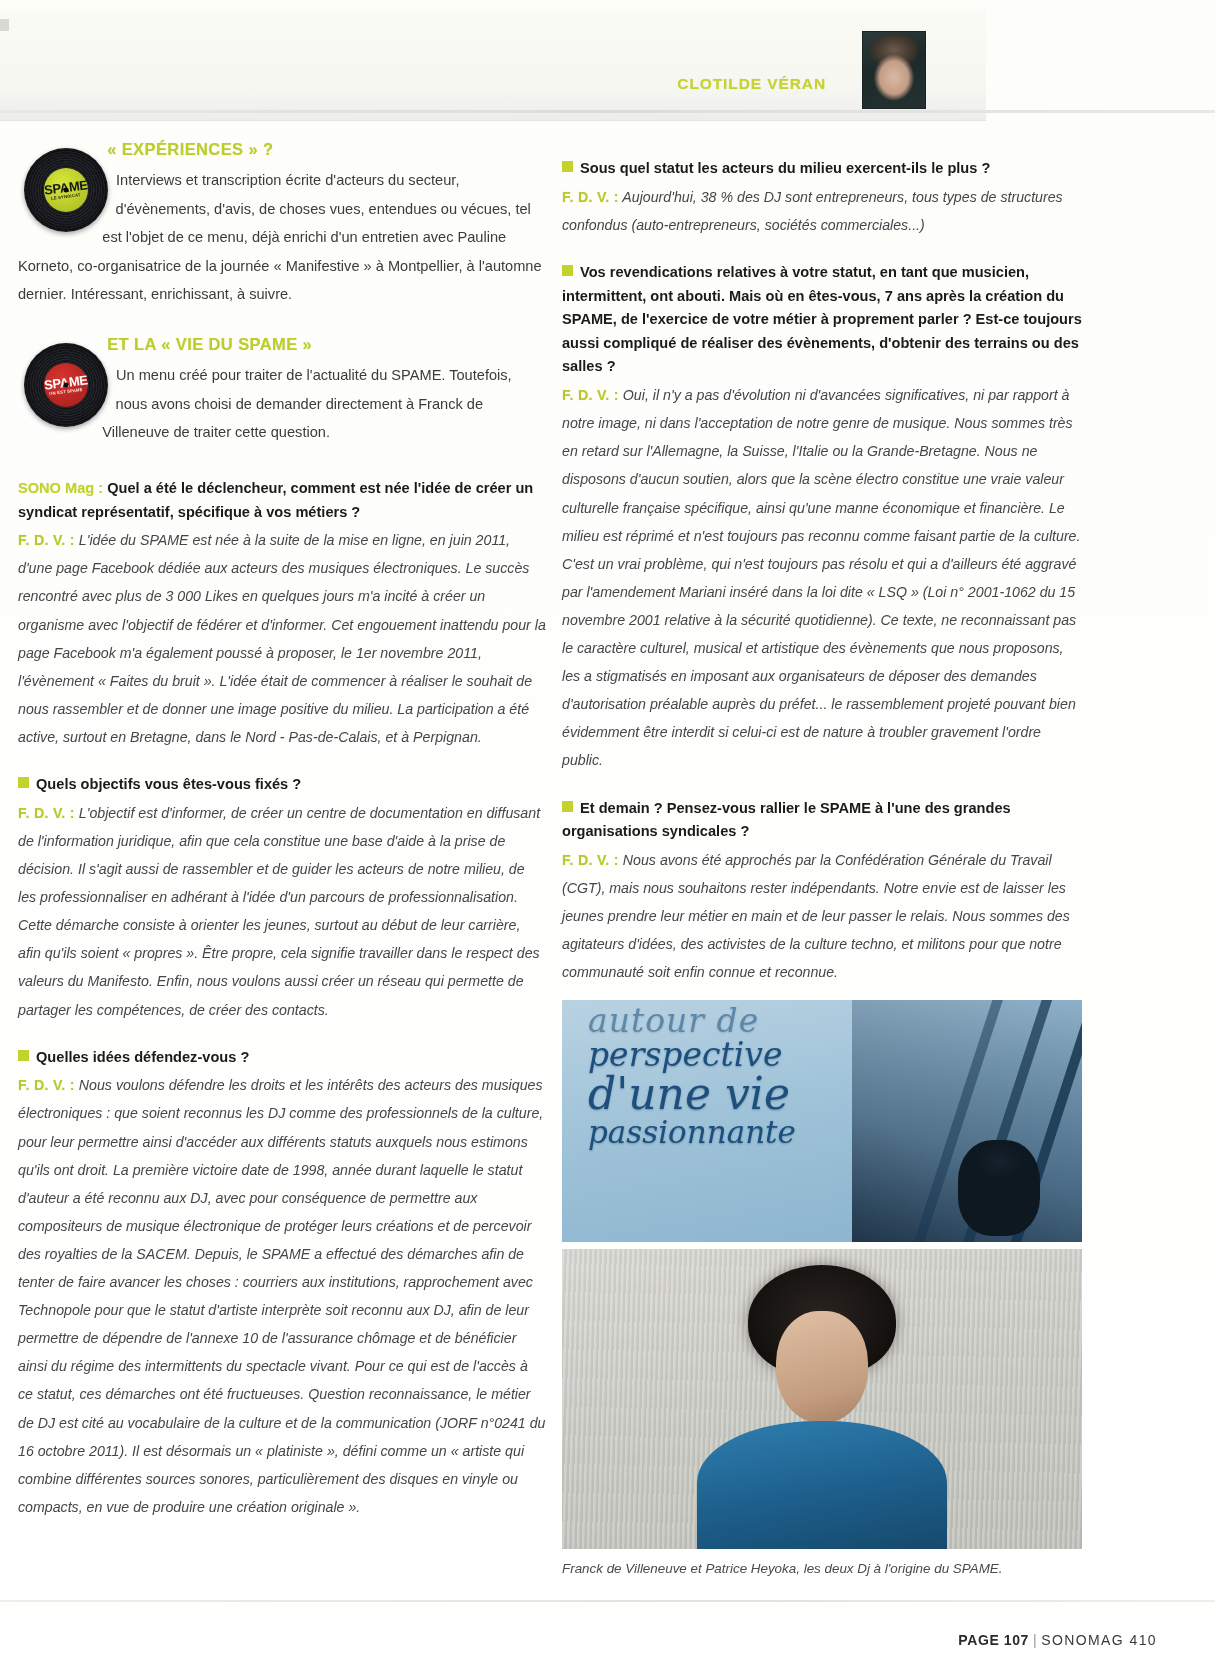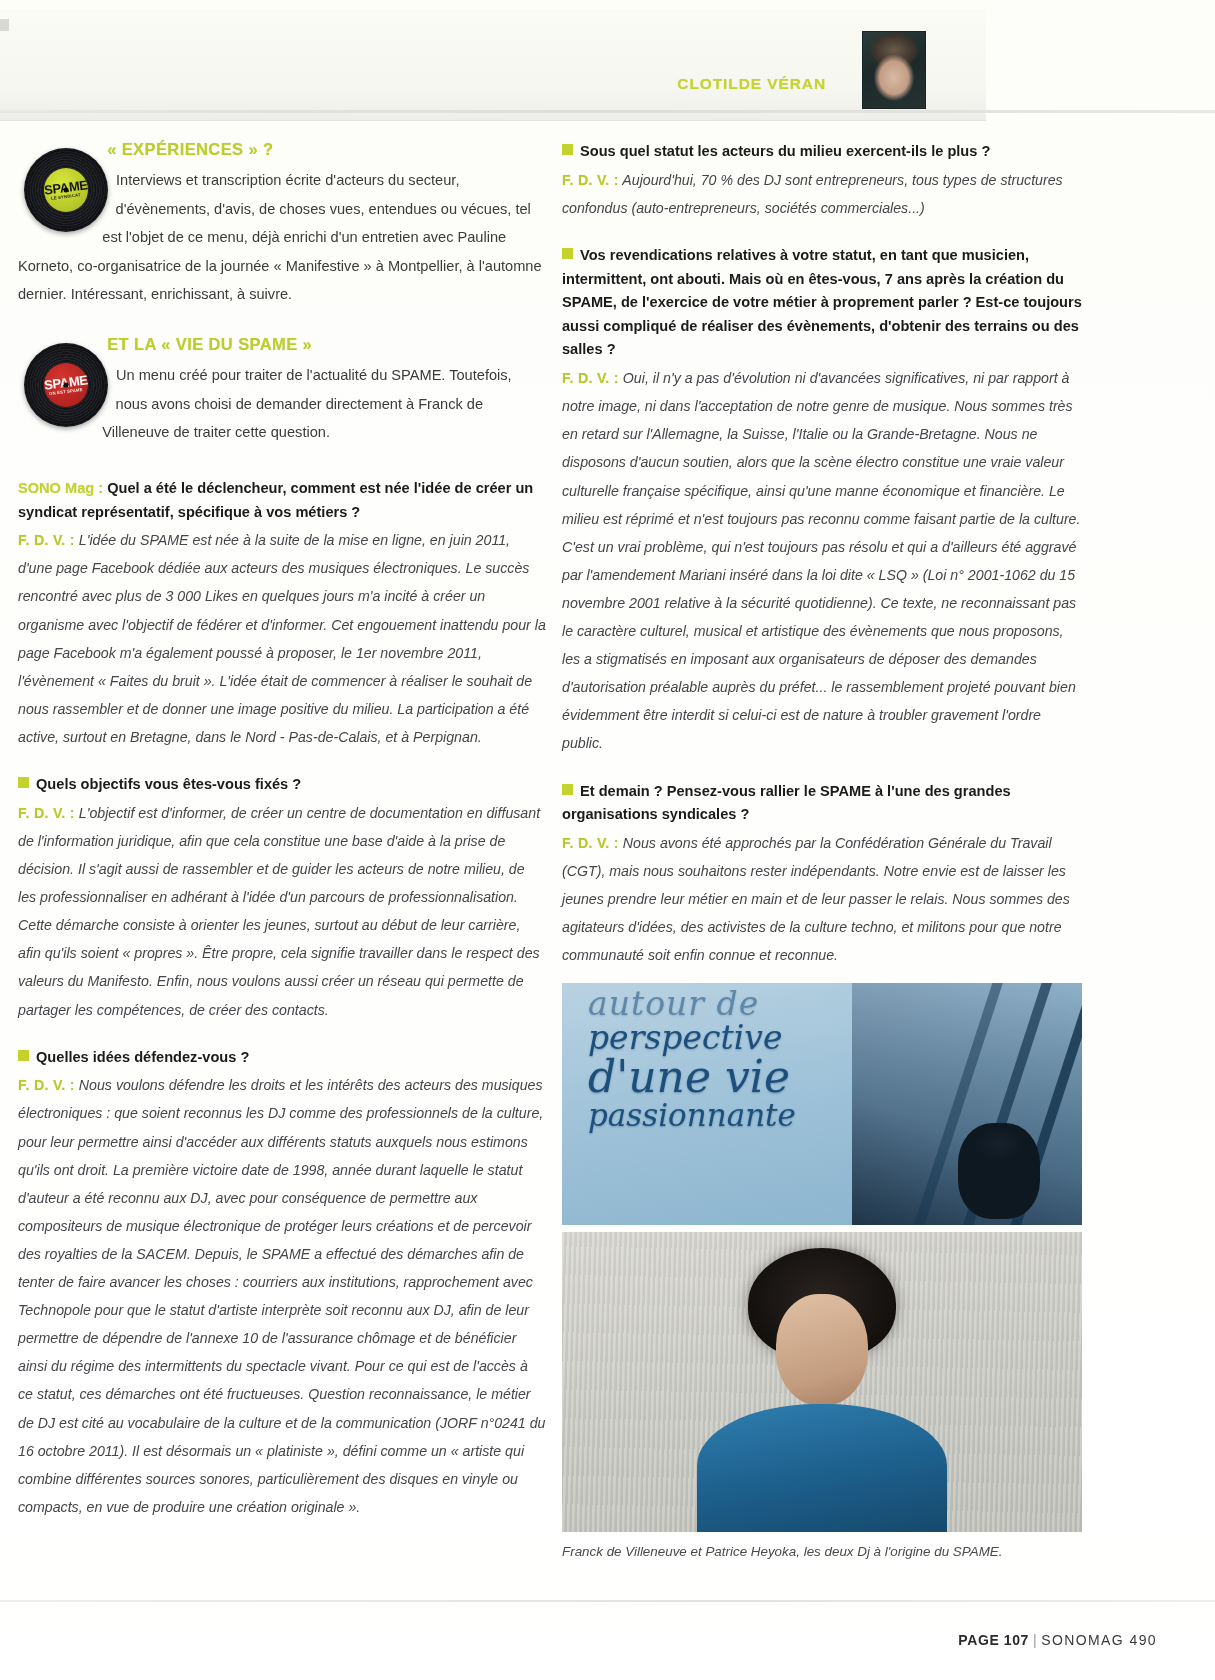--- a/index.html
+++ b/index.html
@@ -360,27 +360,27 @@
       <div class="answer">
         <span class="fdv-tag">F. D. V. :</span>
         <span>Nous voulons défendre les droits et les intérêts des acteurs des musiques électroniques : que soient reconnus les DJ comme des professionnels de la culture, pour leur permettre ainsi d'accéder aux différents statuts auxquels nous estimons qu'ils ont droit. La première victoire date de 1998, année durant laquelle le statut d'auteur a été reconnu aux DJ, avec pour conséquence de permettre aux compositeurs de musique électronique de protéger leurs créations et de percevoir des royalties de la SACEM. Depuis, le SPAME a effectué des démarches afin de tenter de faire avancer les choses : courriers aux institutions, rapprochement avec Technopole pour que le statut d'artiste interprète soit reconnu aux DJ, afin de leur permettre de dépendre de l'annexe 10 de l'assurance chômage et de bénéficier ainsi du régime des intermittents du spectacle vivant. Pour ce qui est de l'accès à ce statut, ces démarches ont été fructueuses. Question reconnaissance, le métier de DJ est cité au vocabulaire de la culture et de la communication (JORF n°0241 du 16 octobre 2011). Il est désormais un « platiniste », défini comme un « artiste qui combine différentes sources sonores, particulièrement des disques en vinyle ou compacts, en vue de produire une création originale ».</span>
       </div>
     </div>
 
   </div>
 
   <div class="col col-right">
 
-    <div class="qa" style="margin-top:0">
+    <div class="qa" style="margin-top:17px">
       <div class="question">
         <span class="bullet"></span><span>Sous quel statut les acteurs du milieu exercent-ils le plus ?</span>
       </div>
       <div class="answer">
         <span class="fdv-tag">F. D. V. :</span>
-        <span>Aujourd'hui, 70 % des DJ sont entrepreneurs, tous types de structures confondus (auto-entrepreneurs, sociétés commerciales...)</span>
+        <span>Aujourd'hui, 38 % des DJ sont entrepreneurs, tous types de structures confondus (auto-entrepreneurs, sociétés commerciales...)</span>
       </div>
     </div>
 
     <div class="qa">
       <div class="question">
         <span class="bullet"></span><span>Vos revendications relatives à votre statut, en tant que musicien, intermittent, ont abouti. Mais où en êtes-vous, 7 ans après la création du SPAME, de l'exercice de votre métier à proprement parler ? Est-ce toujours aussi compliqué de réaliser des évènements, d'obtenir des terrains ou des salles ?</span>
       </div>
       <div class="answer">
         <span class="fdv-tag">F. D. V. :</span>
         <span>Oui, il n'y a pas d'évolution ni d'avancées significatives, ni par rapport à notre image, ni dans l'acceptation de notre genre de musique. Nous sommes très en retard sur l'Allemagne, la Suisse, l'Italie ou la Grande-Bretagne. Nous ne disposons d'aucun soutien, alors que la scène électro constitue une vraie valeur culturelle française spécifique, ainsi qu'une manne économique et financière. Le milieu est réprimé et n'est toujours pas reconnu comme faisant partie de la culture. C'est un vrai problème, qui n'est toujours pas résolu et qui a d'ailleurs été aggravé par l'amendement Mariani inséré dans la loi dite « LSQ » (Loi n° 2001-1062 du 15 novembre 2001 relative à la sécurité quotidienne). Ce texte, ne reconnaissant pas le caractère culturel, musical et artistique des évènements que nous proposons, les a stigmatisés en imposant aux organisateurs de déposer des demandes d'autorisation préalable auprès du préfet... le rassemblement projeté pouvant bien évidemment être interdit si celui-ci est de nature à troubler gravement l'ordre public.</span>
@@ -422,16 +422,16 @@
 
       </div>
 
       <div class="photo-caption">Franck de Villeneuve et Patrice Heyoka, les deux Dj à l'origine du SPAME.</div>
     </div>
 
   </div>
 
   <div class="footer-rule"></div>
   <div class="footer">
-    <b>PAGE 107</b><span class="sep">|</span><span class="mag">SONOMAG 490</span>
+    <b>PAGE 107</b><span class="sep">|</span><span class="mag">SONOMAG 410</span>
   </div>
 
 </div>
 
 </body></html>

